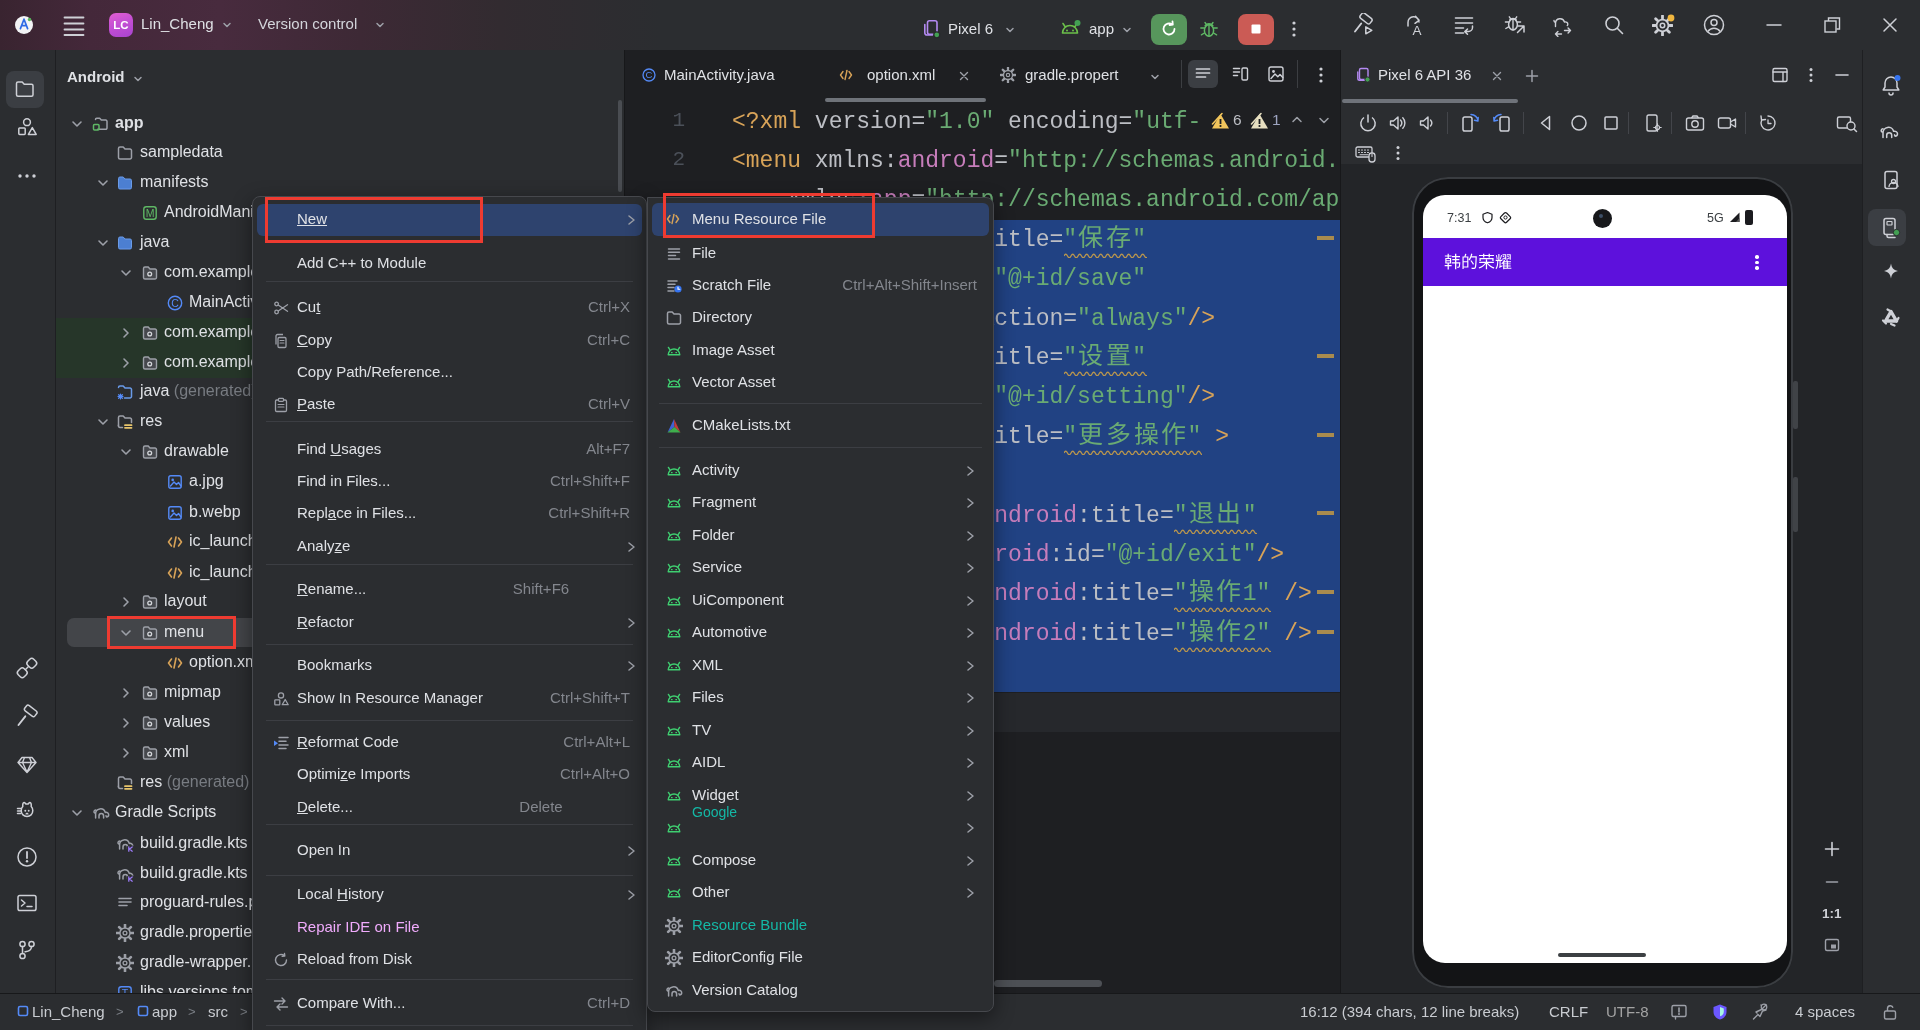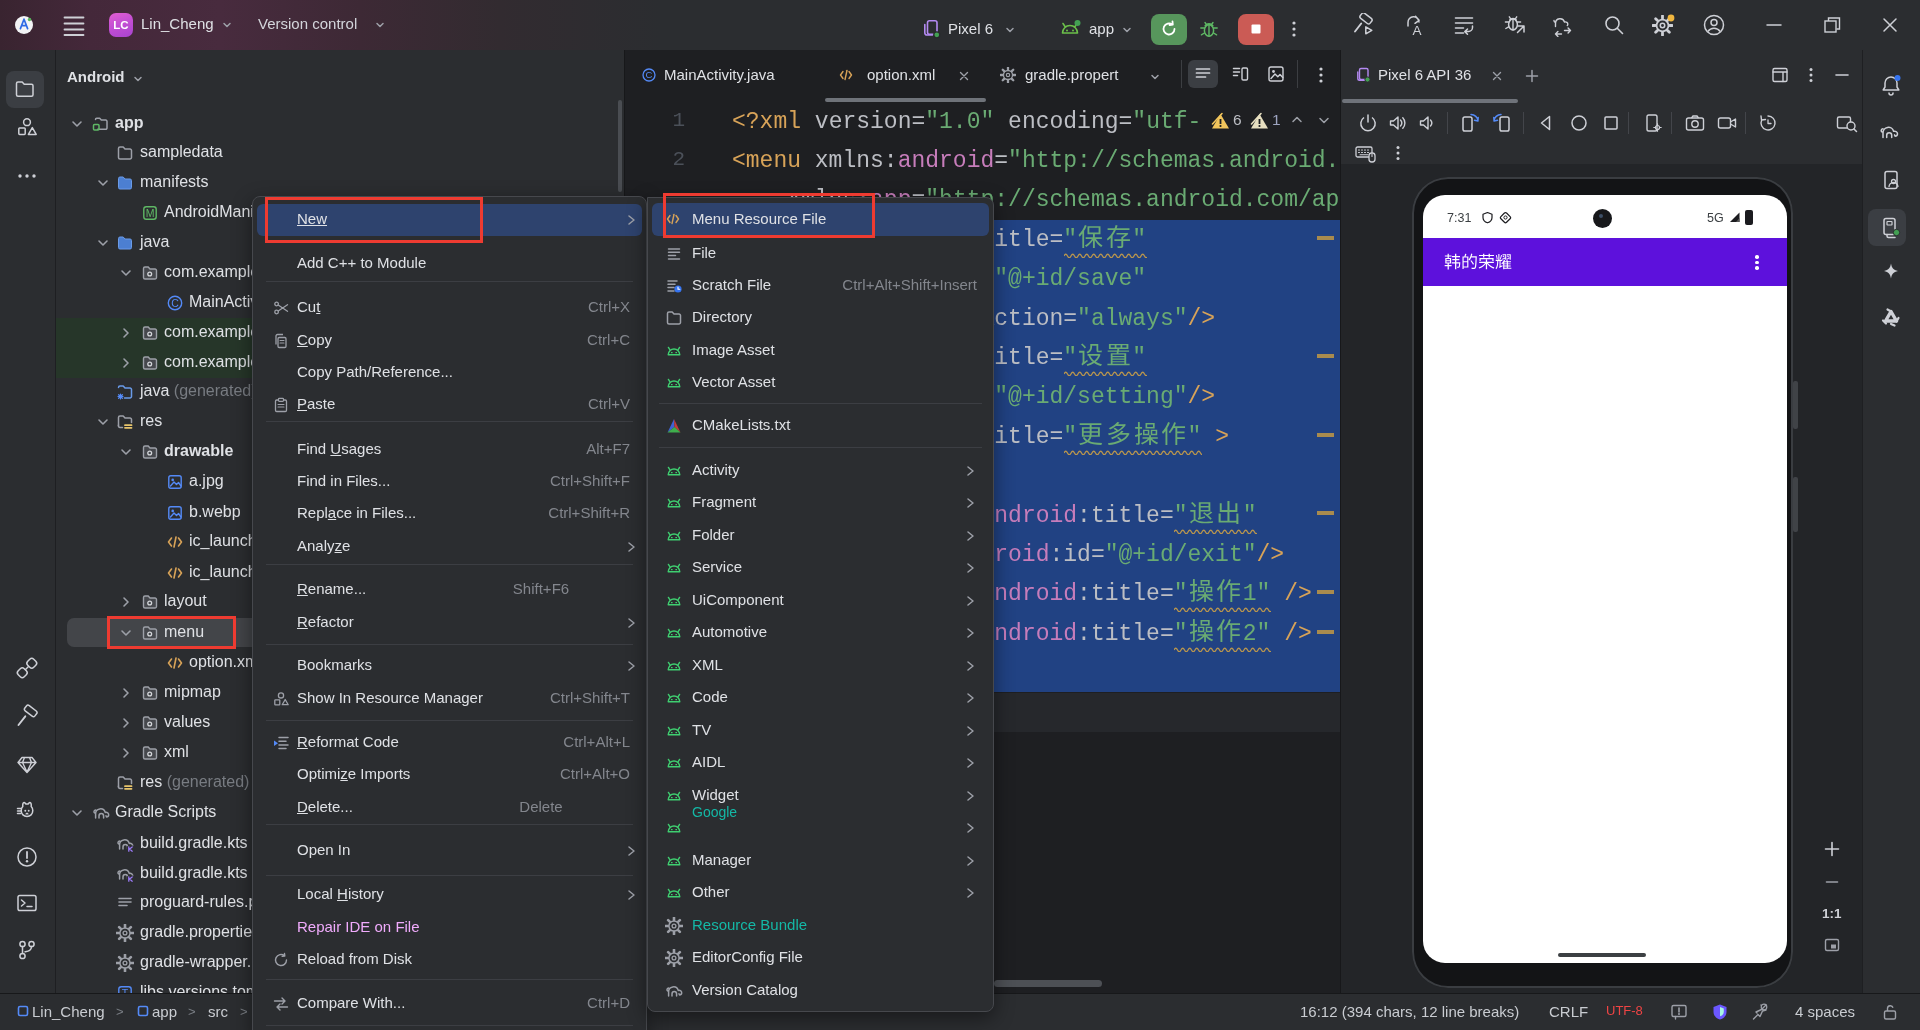--- a/index.html
+++ b/index.html
@@ -354,21 +354,21 @@
         <svg width="16" height="16" viewBox="0 0 16 16" style="" fill="none">
           <path d="M4 6 L8 10 L12 6" stroke="#9da0a8" stroke-width="1.6" stroke-linecap="round" stroke-linejoin="round"></path>
         </svg>
       </div>
 <div class="abs ic" style="left:85px;top:393px">
         <svg width="18" height="18" viewBox="0 0 18 18" style="" fill="none">
           <path d="M2.5 4.5 a1.5 1.5 0 0 1 1.5-1.5 h3.2 l1.8 2 h5 a1.5 1.5 0 0 1 1.5 1.5 v7 a1.5 1.5 0 0 1 -1.5 1.5 h-10 a1.5 1.5 0 0 1 -1.5-1.5 z" fill="#46484d" stroke="#9da0a8" stroke-width="1.4"></path>
           <circle cx="8.7" cy="10" r="1.9" stroke="#d5d7db" stroke-width="1.3"></circle>
         </svg>
       </div>
-<div class="abs" style="left:108px;top:392px;font-size:16px;white-space:pre"><span style="color:#dfe1e5;font-weight:700">drawable</span></div>
+<div class="abs" style="left:108px;top:392px;font-size:16px;white-space:pre"><span style="color:#dfe1e5;font-weight:400">drawable</span></div>
 <div class="abs ic" style="left:110px;top:423px">
         <svg width="18" height="18" viewBox="0 0 18 18" style="" fill="none">
           <rect x="2.8" y="2.8" width="12.4" height="12.4" rx="2" stroke="#548af7" stroke-width="1.4"></rect>
           <circle cx="6.7" cy="6.9" r="1.3" fill="#548af7"></circle>
           <path d="M4.5 13 l3.5-4 2.5 2.5 2-2 2.5 3.5" stroke="#548af7" stroke-width="1.4" stroke-linecap="round" stroke-linejoin="round"></path>
         </svg>
       </div>
 <div class="abs" style="left:133px;top:422px;font-size:16px;white-space:pre"><span style="color:#dfe1e5;font-weight:400">a.jpg</span></div>
 <div class="abs ic" style="left:110px;top:454px">
         <svg width="18" height="18" viewBox="0 0 18 18" style="" fill="none">
@@ -977,21 +977,21 @@
       <svg width="16" height="16" viewBox="0 0 16 16" style="" fill="none">
         <rect x="3.5" y="3.5" width="9" height="9" rx="1.5" stroke="#548af7" stroke-width="1.6"></rect>
       </svg>
     </div>
 <div class="abs" style="left:152px;top:1003px;font-size:15px;color:#c9ccd1;font-weight:400;white-space:pre;">app</div>
 <div class="abs" style="left:188px;top:1004px;font-size:13px;color:#7a7e85;font-weight:400;white-space:pre;">&gt;</div>
 <div class="abs" style="left:208px;top:1003px;font-size:15px;color:#c9ccd1;font-weight:400;white-space:pre;">src</div>
 <div class="abs" style="left:240px;top:1004px;font-size:13px;color:#7a7e85;font-weight:400;white-space:pre;">&gt;</div>
 <div class="abs" style="left:1300px;top:1003px;font-size:15px;color:#c9ccd1;font-weight:400;white-space:pre;">16:12 (394 chars, 12 line breaks)</div>
 <div class="abs" style="left:1549px;top:1003px;font-size:15px;color:#c9ccd1;font-weight:400;white-space:pre;">CRLF</div>
-<div class="abs" style="left:1606px;top:1003px;font-size:13px;color:#ef4444;font-weight:400;white-space:pre;">UTF-8</div>
+<div class="abs" style="left:1606px;top:1003px;font-size:15px;color:#a3a3a3;font-weight:400;white-space:pre;">UTF-8</div>
 <div class="abs ic" style="left:1669px;top:1002px;">
       <svg width="20" height="20" viewBox="0 0 20 20" style="" fill="none">
         <rect x="3" y="3.5" width="14" height="11" rx="1.5" stroke="#9da0a8" stroke-width="1.4"></rect>
         <path d="M10 6 v4" stroke="#9da0a8" stroke-width="1.6" stroke-linecap="round" stroke-linejoin="round"></path>
         <circle cx="10" cy="12" r="1" fill="#9da0a8"></circle>
         <path d="M6.5 14.5 v2.5" stroke="#9da0a8" stroke-width="1.4" stroke-linecap="round" stroke-linejoin="round"></path>
       </svg>
     </div>
 <div class="abs ic" style="left:1710px;top:1002px;">
       <svg width="20" height="20" viewBox="0 0 20 20" style="" fill="none">
@@ -1281,21 +1281,21 @@
         <path d="M5 3 L10 7 L5 11" stroke="#9da0a8" stroke-width="1.5" stroke-linecap="round" stroke-linejoin="round"></path>
       </svg>
     </div>
 <div class="abs ic" style="left:665px;top:689px">
       <svg width="18" height="18" viewBox="0 0 18 18" style="" fill="none">
         <path d="M3.2 12.8 a5.8 5.8 0 0 1 11.6 0 z M5 7.8 L3.4 5.4 M13 7.8 l1.6-2.4" stroke="#3fcf70" stroke-width="1.4" stroke-linecap="round" stroke-linejoin="round" fill="none"></path>
         <rect x="6" y="10" width="1.6" height="1.2" fill="#3fcf70"></rect>
         <rect x="10.4" y="10" width="1.6" height="1.2" fill="#3fcf70"></rect>
       </svg>
     </div>
-<div class="abs" style="left:692px;top:688px;font-size:15px;color:#dfe1e5;white-space:pre">Code</div>
+<div class="abs" style="left:692px;top:688px;font-size:15px;color:#dfe1e5;white-space:pre">Files</div>
 <div class="abs ic" style="left:963px;top:691px">
       <svg width="14" height="14" viewBox="0 0 14 14" style="" fill="none">
         <path d="M5 3 L10 7 L5 11" stroke="#9da0a8" stroke-width="1.5" stroke-linecap="round" stroke-linejoin="round"></path>
       </svg>
     </div>
 <div class="abs ic" style="left:665px;top:721.5px">
       <svg width="18" height="18" viewBox="0 0 18 18" style="" fill="none">
         <path d="M3.2 12.8 a5.8 5.8 0 0 1 11.6 0 z M5 7.8 L3.4 5.4 M13 7.8 l1.6-2.4" stroke="#3fcf70" stroke-width="1.4" stroke-linecap="round" stroke-linejoin="round" fill="none"></path>
         <rect x="6" y="10" width="1.6" height="1.2" fill="#3fcf70"></rect>
         <rect x="10.4" y="10" width="1.6" height="1.2" fill="#3fcf70"></rect>
@@ -1346,21 +1346,21 @@
         <path d="M5 3 L10 7 L5 11" stroke="#9da0a8" stroke-width="1.5" stroke-linecap="round" stroke-linejoin="round"></path>
       </svg>
     </div>
 <div class="abs ic" style="left:665px;top:851.5px">
       <svg width="18" height="18" viewBox="0 0 18 18" style="" fill="none">
         <path d="M3.2 12.8 a5.8 5.8 0 0 1 11.6 0 z M5 7.8 L3.4 5.4 M13 7.8 l1.6-2.4" stroke="#3fcf70" stroke-width="1.4" stroke-linecap="round" stroke-linejoin="round" fill="none"></path>
         <rect x="6" y="10" width="1.6" height="1.2" fill="#3fcf70"></rect>
         <rect x="10.4" y="10" width="1.6" height="1.2" fill="#3fcf70"></rect>
       </svg>
     </div>
-<div class="abs" style="left:692px;top:850.5px;font-size:15px;color:#dfe1e5;white-space:pre">Manager</div>
+<div class="abs" style="left:692px;top:850.5px;font-size:15px;color:#dfe1e5;white-space:pre">Compose</div>
 <div class="abs ic" style="left:963px;top:853.5px">
       <svg width="14" height="14" viewBox="0 0 14 14" style="" fill="none">
         <path d="M5 3 L10 7 L5 11" stroke="#9da0a8" stroke-width="1.5" stroke-linecap="round" stroke-linejoin="round"></path>
       </svg>
     </div>
 <div class="abs ic" style="left:665px;top:884px">
       <svg width="18" height="18" viewBox="0 0 18 18" style="" fill="none">
         <path d="M3.2 12.8 a5.8 5.8 0 0 1 11.6 0 z M5 7.8 L3.4 5.4 M13 7.8 l1.6-2.4" stroke="#3fcf70" stroke-width="1.4" stroke-linecap="round" stroke-linejoin="round" fill="none"></path>
         <rect x="6" y="10" width="1.6" height="1.2" fill="#3fcf70"></rect>
         <rect x="10.4" y="10" width="1.6" height="1.2" fill="#3fcf70"></rect>

